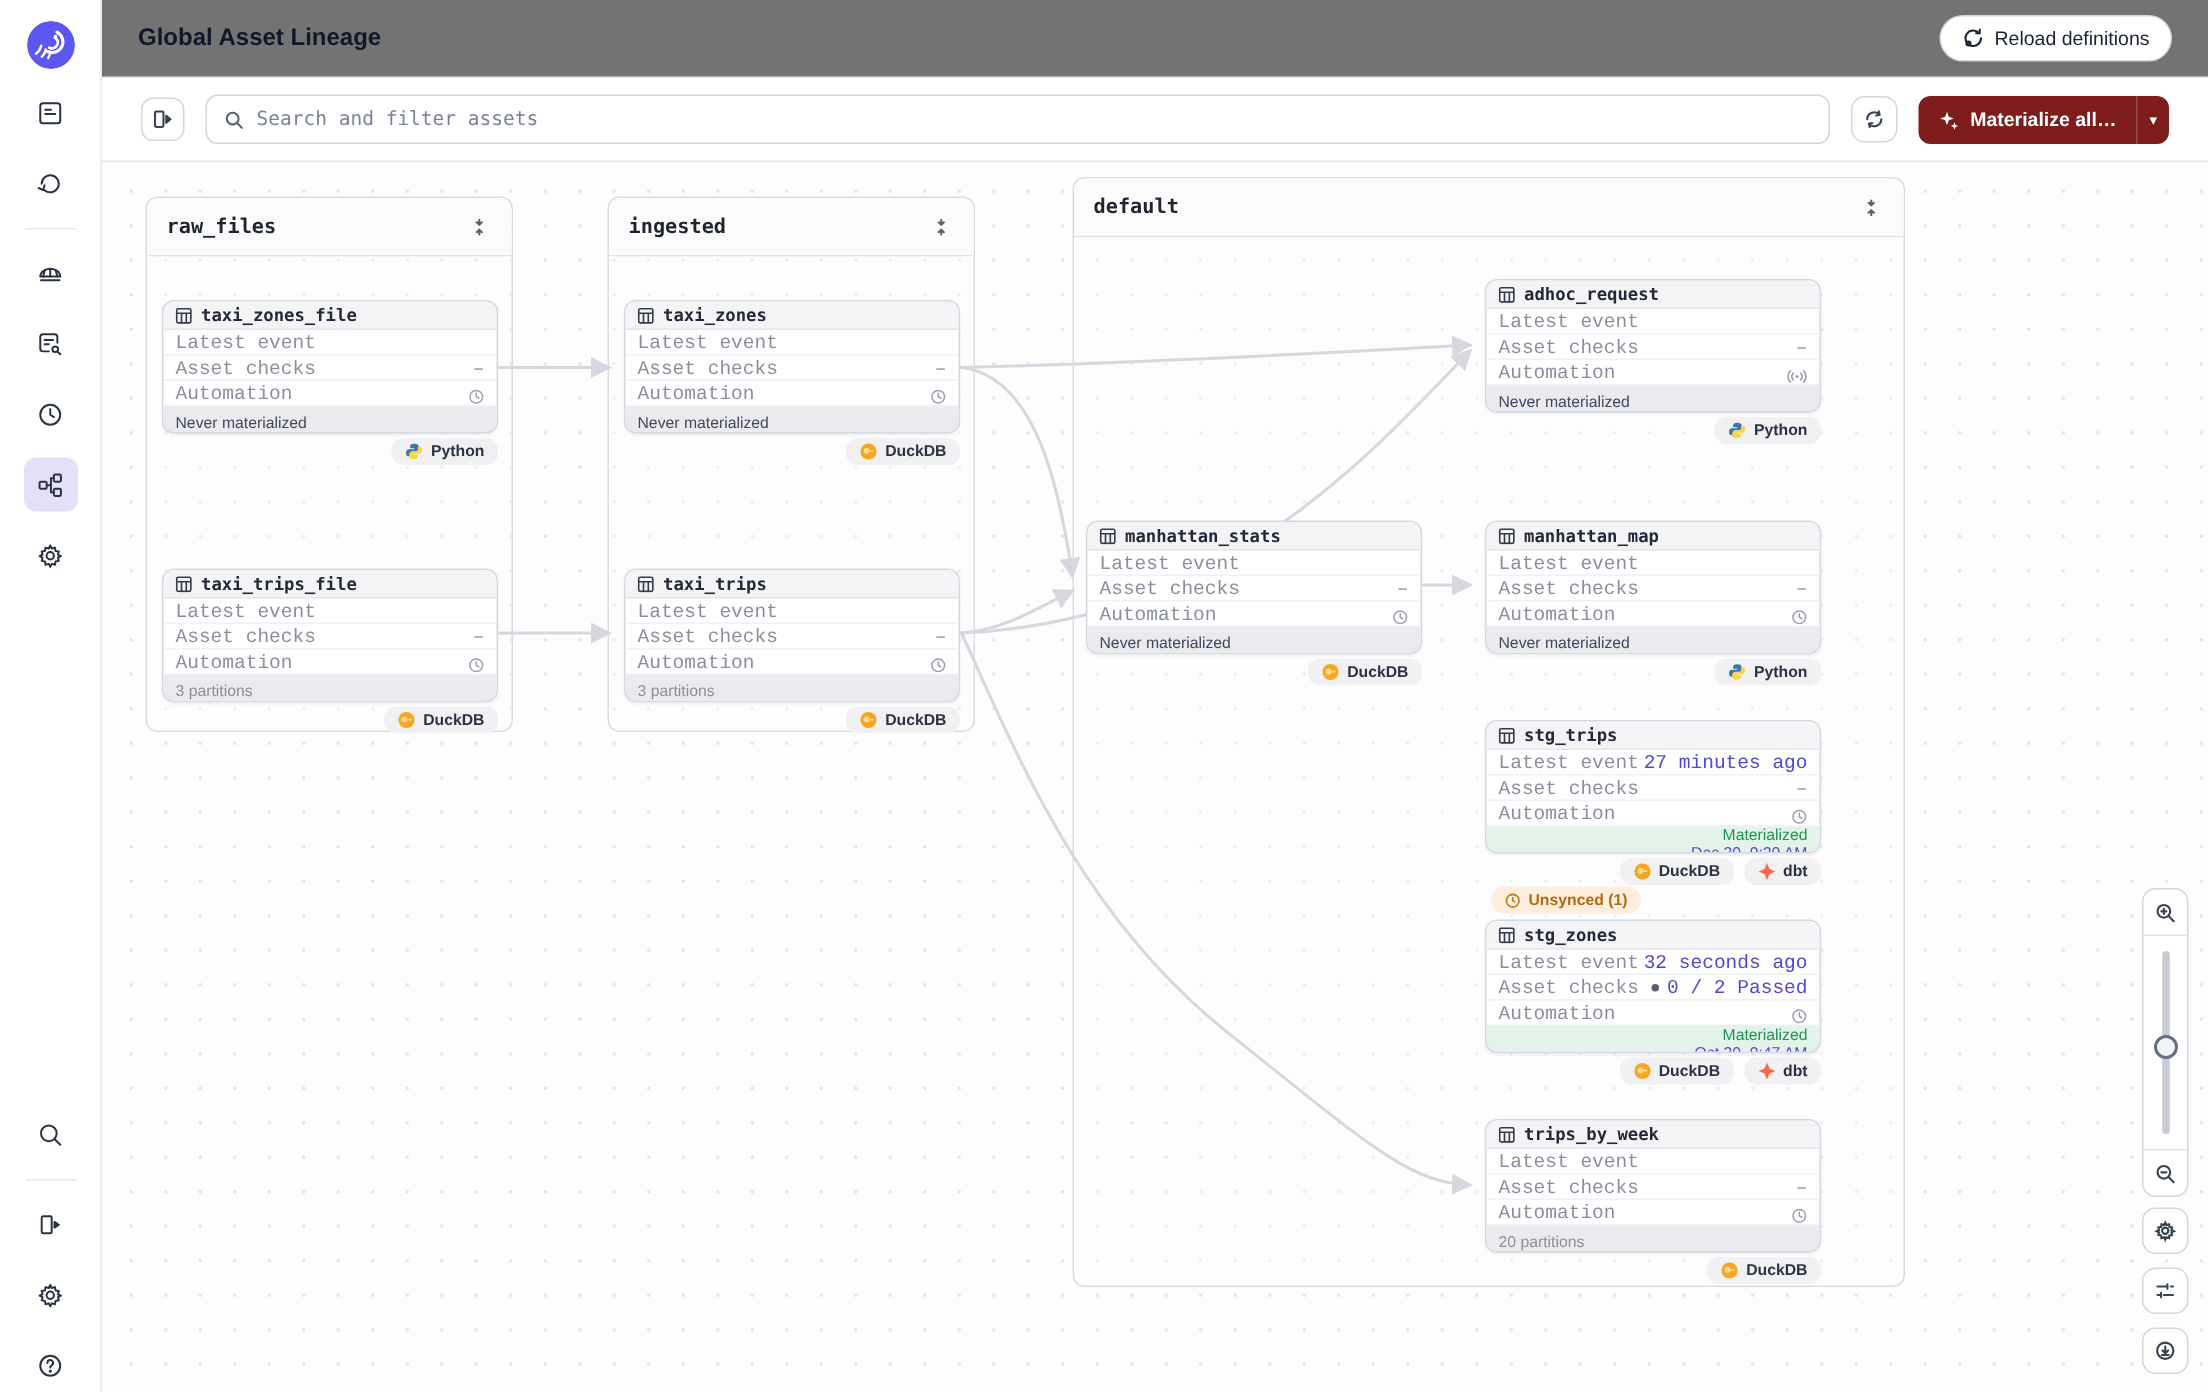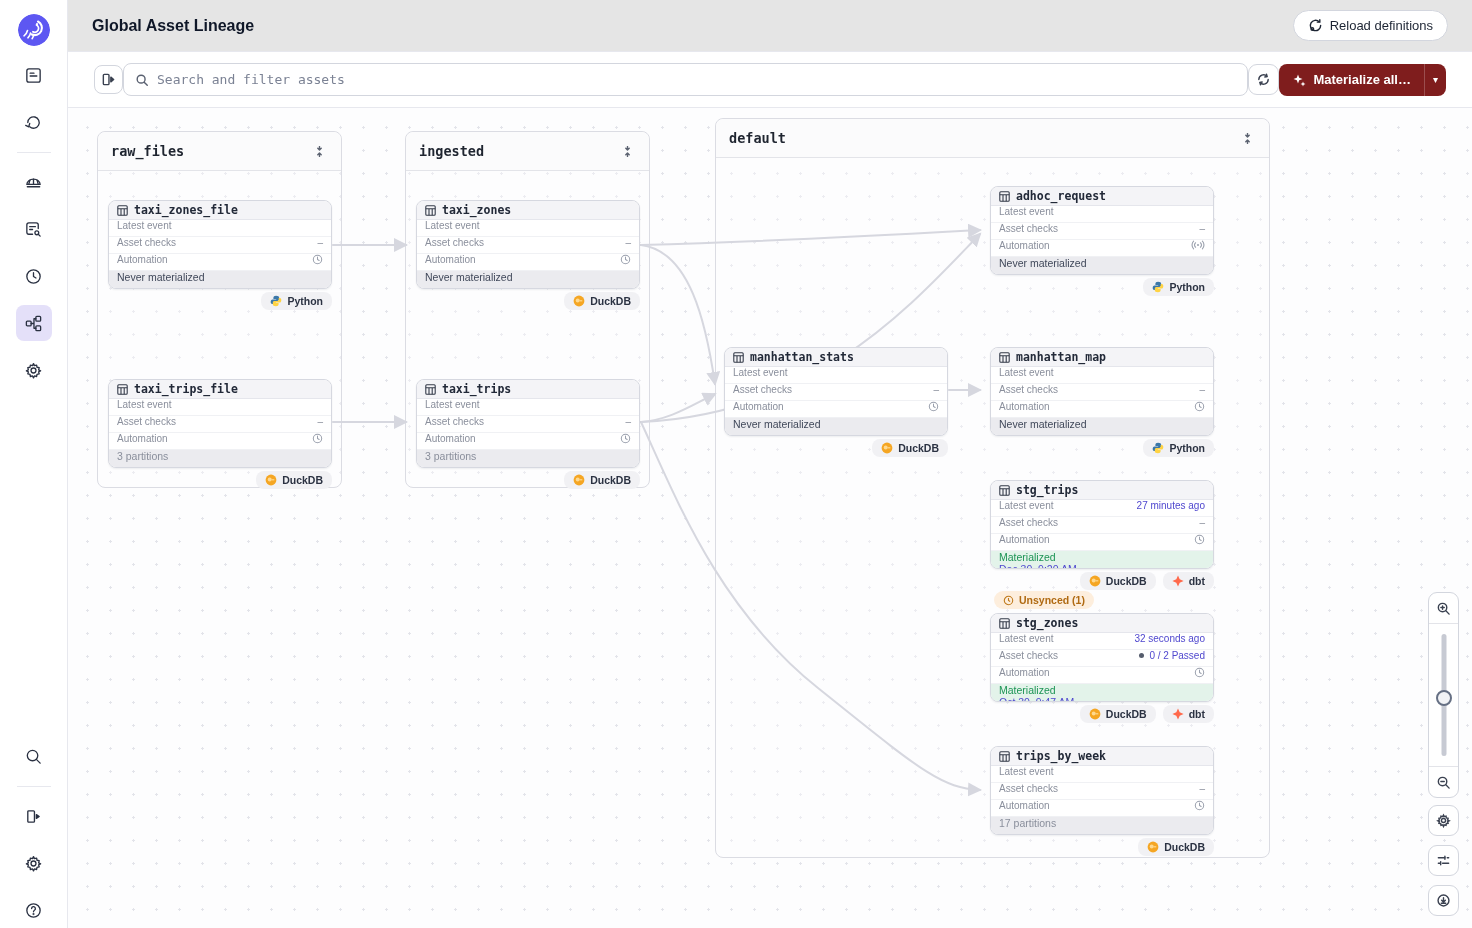--- a/index.html
+++ b/index.html
@@ -11,30 +11,30 @@
   .sidebar { position:absolute; left:0; top:0; width:68px; height:928px;
     background:#fff; border-right:1px solid #e7e8ee; display:flex; flex-direction:column; align-items:center; }
   .logo { width:32px; height:32px; margin-top:14px; border-radius:50%; }
   .side-icon { width:36px; height:36px; border-radius:8px; display:flex; align-items:center; justify-content:center; cursor:pointer; margin-top:11px; }
   .side-icon svg { width:19px; height:19px; stroke:#2a3142; stroke-width:1.4; fill:none; stroke-linecap:round; stroke-linejoin:round; }
   .side-icon.active { background:#e4e0f9; }
   .side-divider { width:34px; height:1px; background:#e7e8ee; margin-top:12px; }
   .side-spacer { flex:1; }
 
   
-  .header { position:absolute; left:68px; top:0; right:0; height:52px; background:#e5e5e5;
+  .header { position:absolute; left:68px; top:0; right:0; height:52px; background:#737373;
     border-bottom:1px solid #e7e8ee; display:flex; align-items:center; padding:14px 24px; }
   .page-title { font-size:16px; font-weight:700; color:#0f1728; }
   .reload-btn { margin-left:auto; display:flex; align-items:center; gap:7px; height:31px; padding:0 14px;
     border:1px solid #d3d6de; border-radius:16px; background:#fff; font-size:13px; color:#1c2433; cursor:pointer; }
   .reload-btn svg { width:15px; height:15px; stroke:#1c2433; stroke-width:1.5; fill:none; stroke-linecap:round; }
 
   
   .toolbar { position:absolute; left:68px; top:52px; right:0; height:56px; background:#fff;
-    border-bottom:1px solid #e7e8ee; display:flex; align-items:center; padding:0 26px; }
+    border-bottom:1px solid #e7e8ee; display:flex; align-items:center; padding:0 26px; gap:14px; }
   .panel-btn { width:29px; height:29px; border:1px solid #d3d6de; border-radius:8px; background:#fff;
     display:flex; align-items:center; justify-content:center; cursor:pointer; }
   .panel-btn svg, .icon-btn svg { width:15px; height:15px; stroke:#3a4150; stroke-width:1.5; fill:none; stroke-linecap:round; stroke-linejoin:round; }
   .search-box { flex:1; height:33px; border:1px solid #d3d6de; border-radius:8px; display:flex; align-items:center; padding:0 11px; gap:8px; background:#fff; }
   .search-box svg { width:14px; height:14px; stroke:#596070; stroke-width:1.6; fill:none; stroke-linecap:round; }
   .search-box input { border:none; outline:none; flex:1; font-family:"DejaVu Sans Mono", monospace; font-size:13px; color:#2a3142; background:transparent; }
   .search-box input::placeholder { color:#7b8294; }
   .icon-btn { width:31px; height:31px; border:1px solid #d3d6de; border-radius:9px; background:#fff;
     display:flex; align-items:center; justify-content:center; cursor:pointer; }
   .mat-btn { display:flex; align-items:stretch; height:32px; background:#7f1d1d; border-radius:8px; overflow:hidden; cursor:pointer; }
@@ -55,28 +55,28 @@
   .collapse-btn { width:18px; height:18px; display:flex; align-items:center; justify-content:center; cursor:pointer; }
   .collapse-btn svg { width:11px; height:11px; stroke:#5b6270; stroke-width:1.4; fill:none; stroke-linecap:round; stroke-linejoin:round; }
 
   svg.edges { position:absolute; left:0; top:0; width:1404px; height:820px; pointer-events:none; }
 
   .asset-card { position:absolute; width:224px; background:#fff; border:1px solid #d6d8e0; border-radius:8px;
     overflow:hidden; box-shadow:0 1px 2px rgba(16,23,40,.07); cursor:pointer; }
   .card-header { display:flex; align-items:center; gap:6px; height:19px; padding:0 8px; background:#f4f4f7;
     border-bottom:1px solid #e5e6ec; font-family:"DejaVu Sans Mono", monospace; font-size:11.5px; font-weight:700; color:#222938; }
   .card-header svg { width:11px; height:11px; stroke:#343b4a; stroke-width:1.1; fill:none; }
-  .card-row { display:flex; justify-content:space-between; align-items:flex-start; height:17px; padding:0 8px;
-    border-bottom:1px solid #f0f1f4; font-size:10px; color:#8a8f9c; }
+  .card-row { display:flex; justify-content:space-between; align-items:flex-end; height:17px; padding:0 8px;
+    border-bottom:1px solid #f0f1f4; font-size:13px; color:#8a8f9c;font-family:Liberation Mono, monospace; }
   .card-row .value { color:#8a8f9c; }
   .card-row .value.link { color:#5048cf; }
   .card-row svg.clock { width:11px; height:11px; stroke:#9aa0ad; stroke-width:1.1; fill:none; stroke-linecap:round; }
   .card-row svg.sensor { width:14px; height:10px; stroke:#9aa0ad; stroke-width:1.1; fill:none; stroke-linecap:round; }
   .check-dot { width:5px; height:5px; border-radius:50%; background:#565d6d; display:inline-block; margin-right:5px; }
-  .card-footer { display:flex; justify-content:space-between; align-items:flex-start; height:17px; padding:0 8px;
+  .card-footer { display:flex; justify-content:space-between; align-items:flex-end; height:17px; padding:0 8px;
     background:#ebebef; font-size:10.5px; color:#40485a; }
   .card-footer.partitions { color:#8a8f9c; }
   .card-footer.materialized { background:#e3f3ea;flex-direction:column; }
   .card-footer.materialized .flabel { color:#1d9455; }
   .card-footer.materialized .fvalue { color:#5048cf; }
 
   .badge-row { position:absolute; width:224px; display:flex; justify-content:flex-end; gap:7px; }
   .badge { display:inline-flex; align-items:center; gap:5px; background:#f1f1f4; border-radius:8px;
     padding:3px 9px; font-size:10.5px; font-weight:700; color:#2b3242; }
   .badge svg { width:12px; height:12px; }
@@ -665,21 +665,21 @@
           <span class="value">–</span>
         </div>
       <div class="card-row">
           <span>Automation</span>
           <svg class="clock" viewBox="0 0 12 12">
             <circle cx="6" cy="6" r="4.6"></circle>
             <path d="M6 3.4V6l1.8 1.1"></path>
           </svg>
         </div>
       <div class="card-footer partitions">
-          <span>17 partitions</span>
+          <span>20 partitions</span>
         </div>
     </div>
     <div class="badge-row" style="left:922px;top:730px">
       <span class="badge">
         <svg viewBox="0 0 12 12">
             <circle cx="6" cy="6" r="5.4" fill="#f5a623"></circle>
             <circle cx="4.7" cy="5.6" r="2" fill="#ffd98e"></circle>
             <path d="M6.7 5.2h2.6v1.2H6.7z" fill="#ffd98e"></path>
           </svg>
         <span>DuckDB</span>

